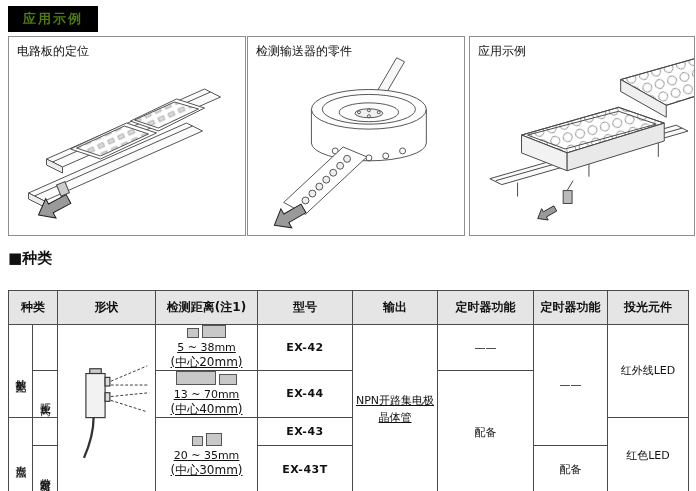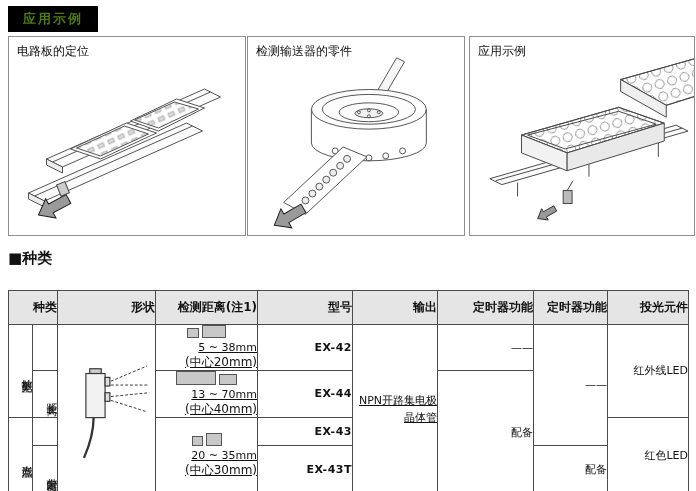--- a/index.html
+++ b/index.html
@@ -22,21 +22,21 @@
   .example-title { position:absolute; top:6px; left:8px; font-size:12px; z-index:2; }
   .illus { position:absolute; left:0; top:14px; width:100%; height:184px; }
   .section-title { position:absolute; left:8px; top:249px; font-size:15px; font-weight:bold; }
 
   table.spec {
     position:absolute; left:8px; top:290px; width:680px;
     border-collapse:collapse; table-layout:fixed;
     border:1px solid #222; border-bottom:3px solid #000;
   }
   .spec th, .spec td {
-    border:1px solid #4a4a4a; text-align:right; vertical-align:middle;
+    border:1px solid #4a4a4a; text-align:center; vertical-align:middle;
     padding:0; font-size:11px; overflow:hidden;
   }
   .spec th { background:#e5e5e5; font-weight:bold; height:33px; font-size:12px; }
   .vtext {
     display:inline-block; writing-mode:vertical-rl; text-orientation:upright;
     letter-spacing:1px; font-size:11px; line-height:1;
   }
   .model-cell { font-weight:bold; font-size:12px; letter-spacing:0.5px; }
   .output-cell { padding:0 6px; line-height:1.6;text-decoration:underline; }
   .range-cell { padding:2px 0;text-decoration:underline; }

